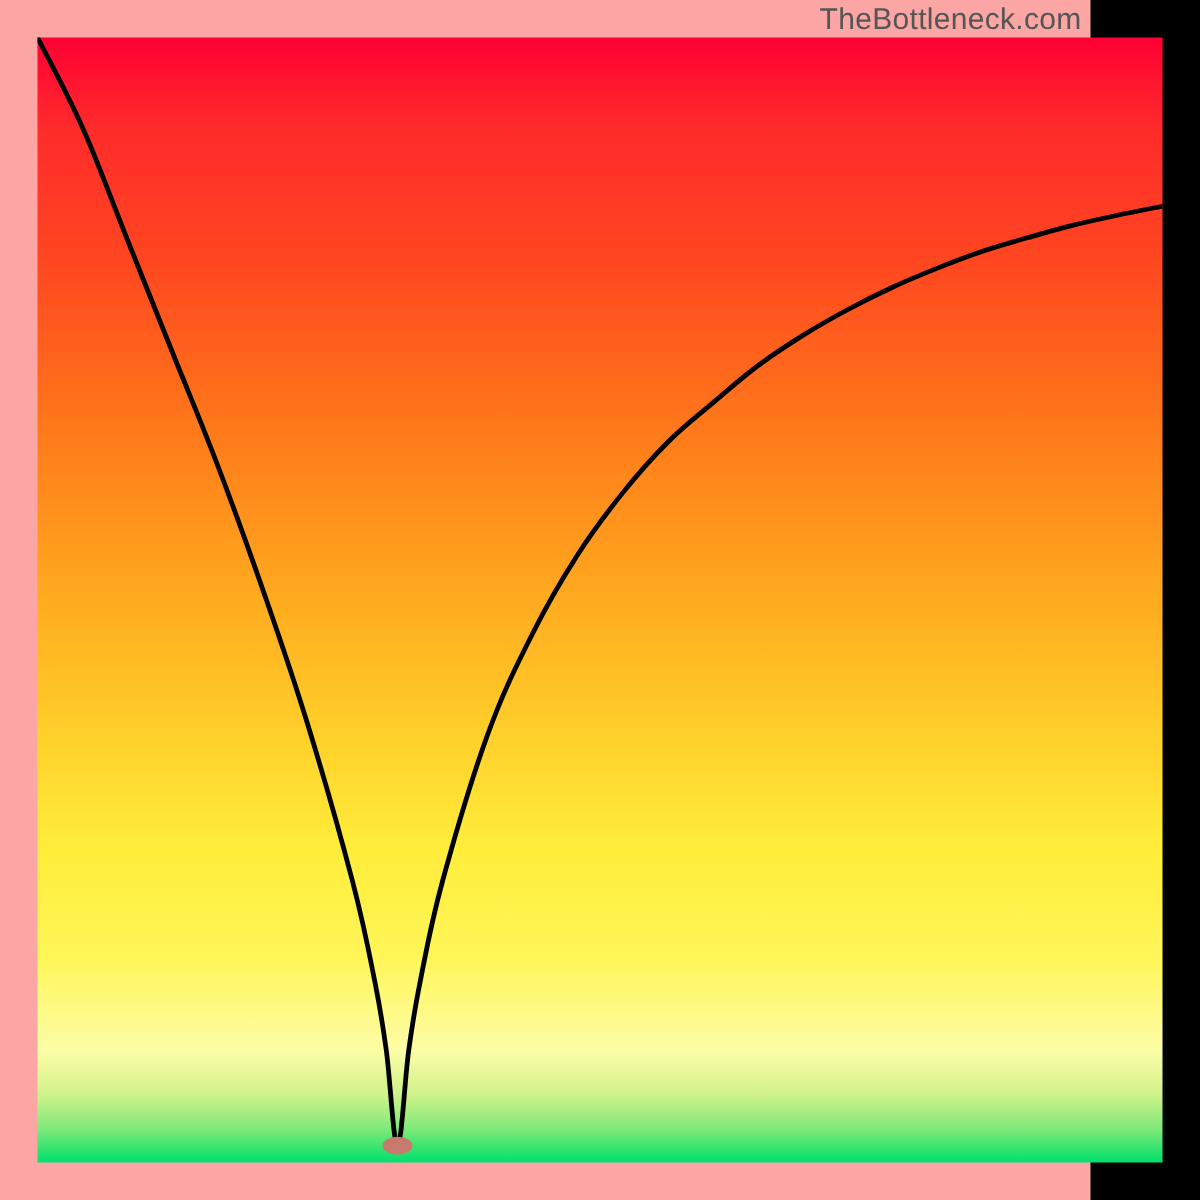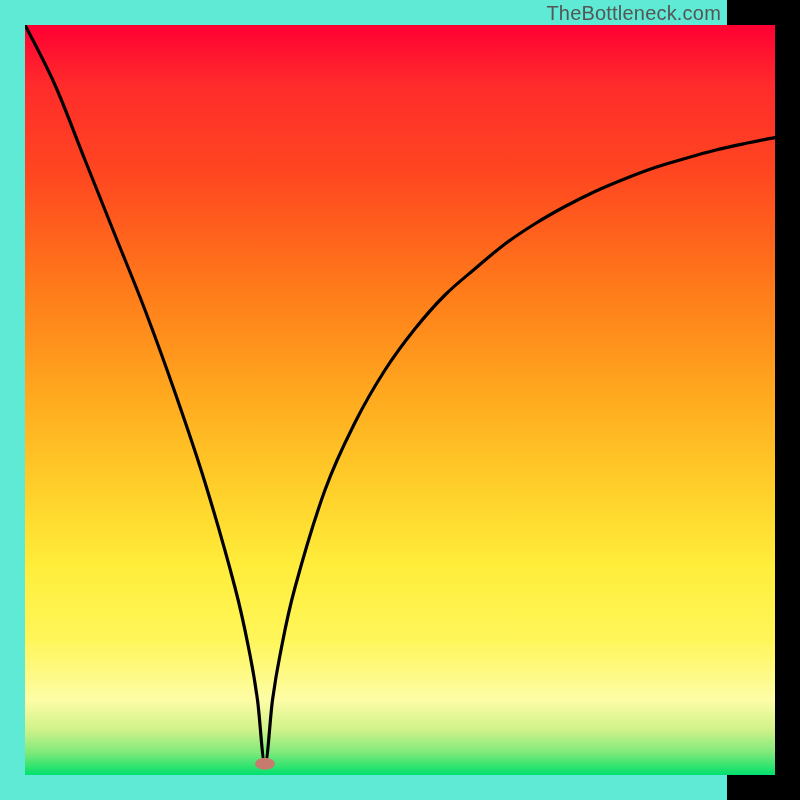--- a/index.html
+++ b/index.html
@@ -8,21 +8,21 @@
     width: 800px;
     height: 800px;
     background: #000;
     overflow: hidden;
     font-family: Arial, Helvetica, sans-serif;
   }
   .frame {
     position: relative;
     width: 727px;
     height: 800px;
-    background: #5eead4;
+    background: #fca5a5;
   }
   .plot-area {
     position: absolute;
     left: 25px;
     top: 25px;
     width: 750px;
     height: 750px;
     background: linear-gradient(
       to bottom,
       #ff0033 0%,

